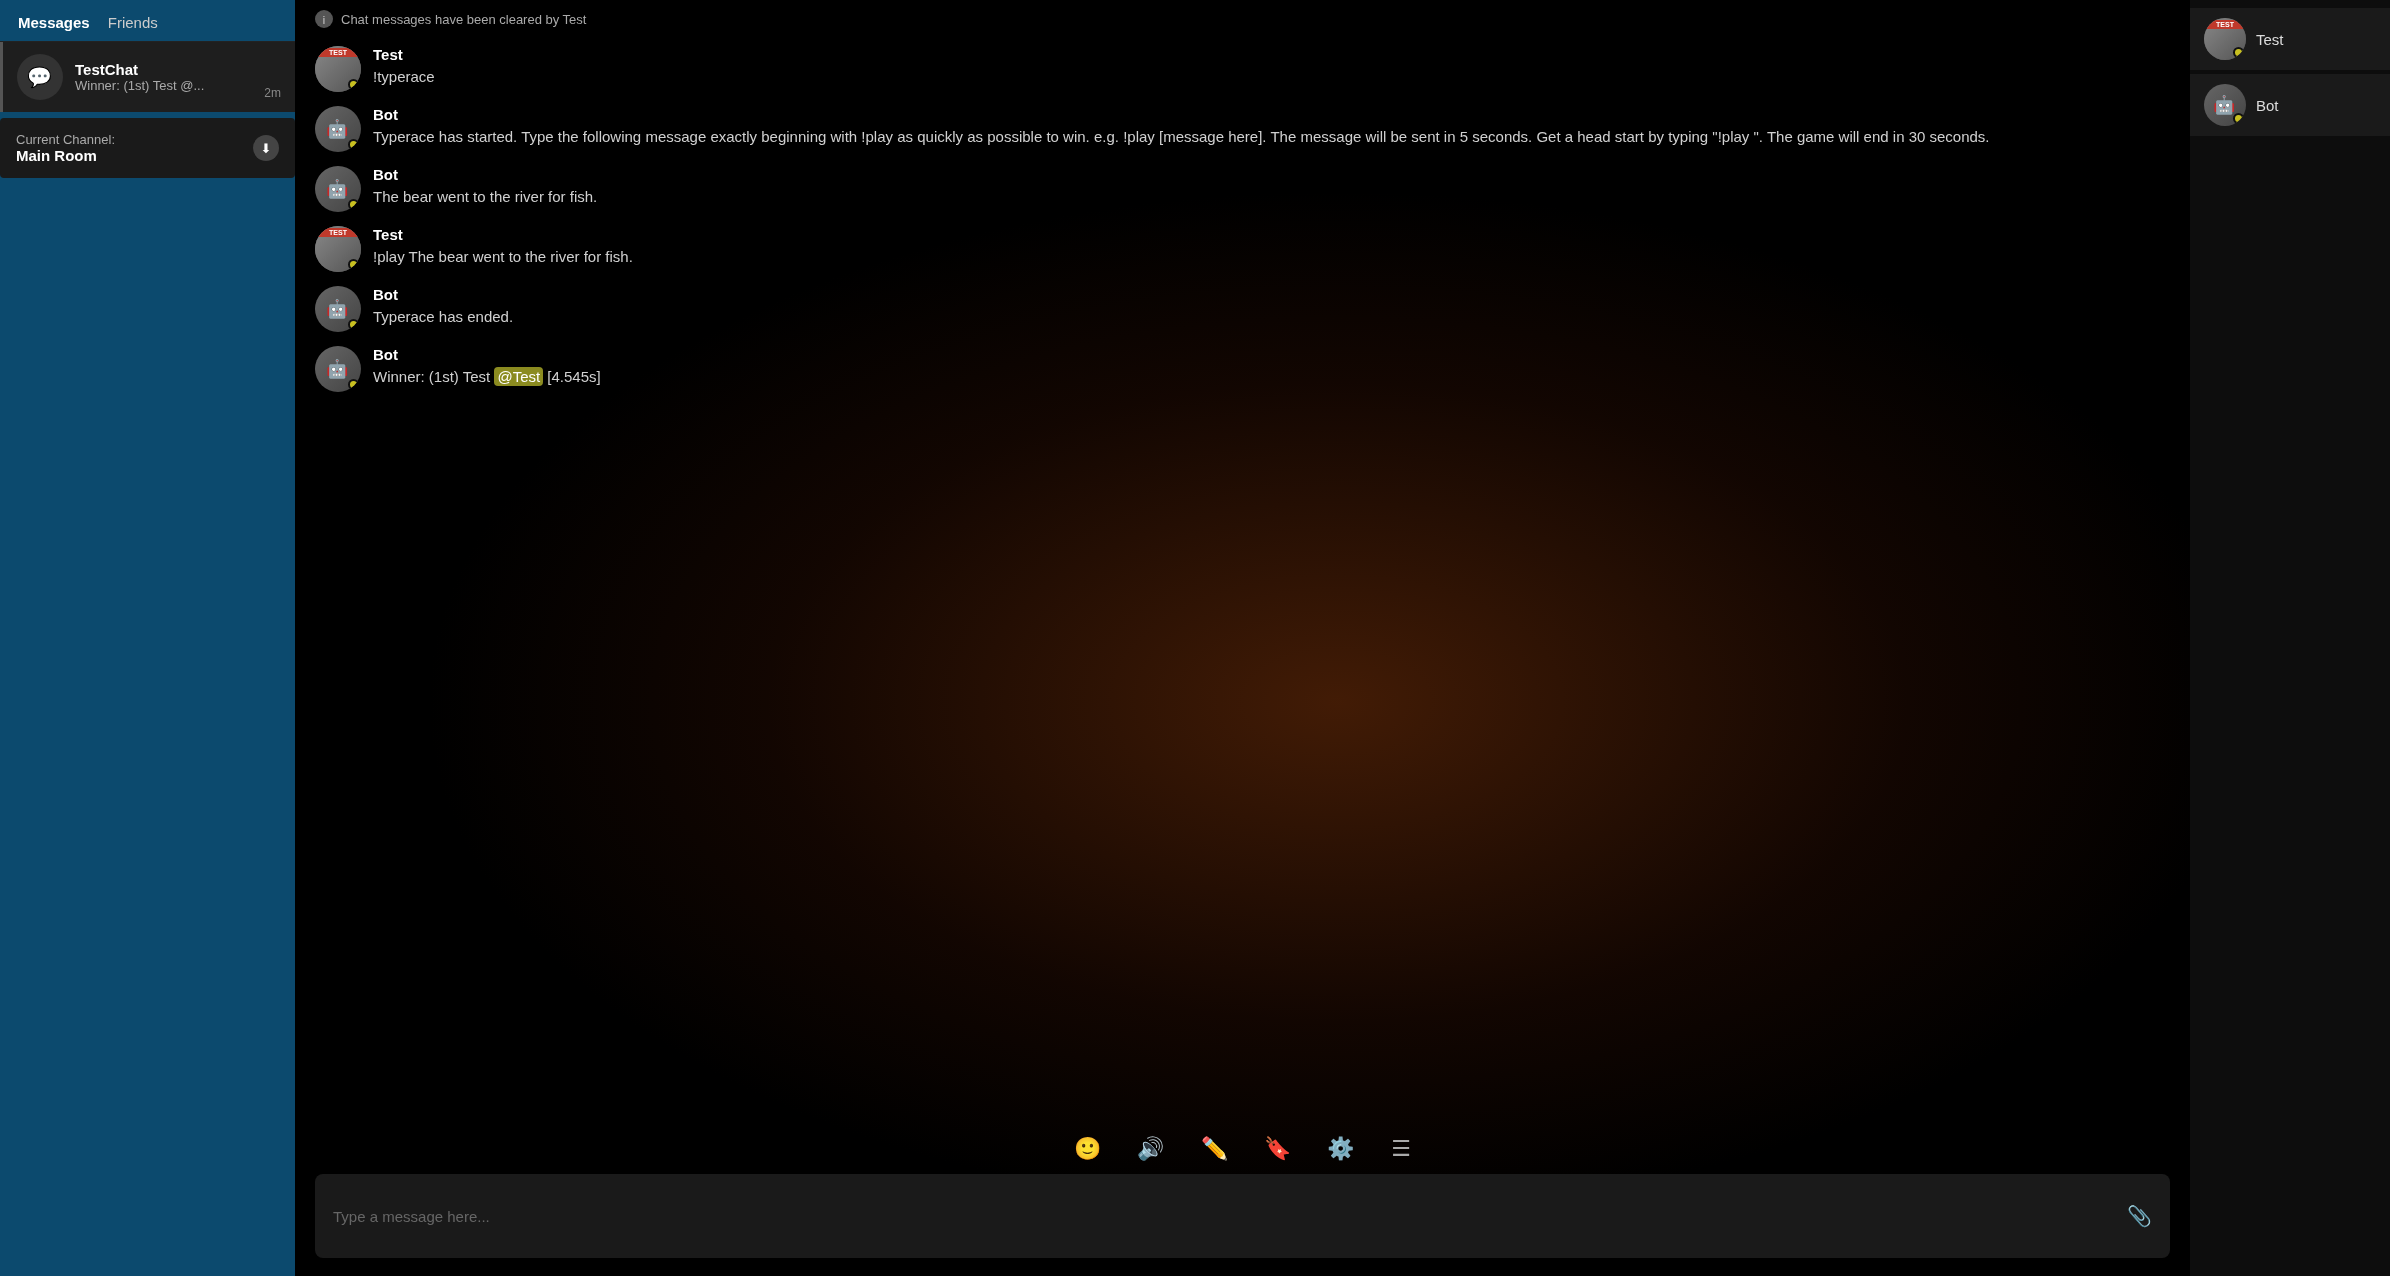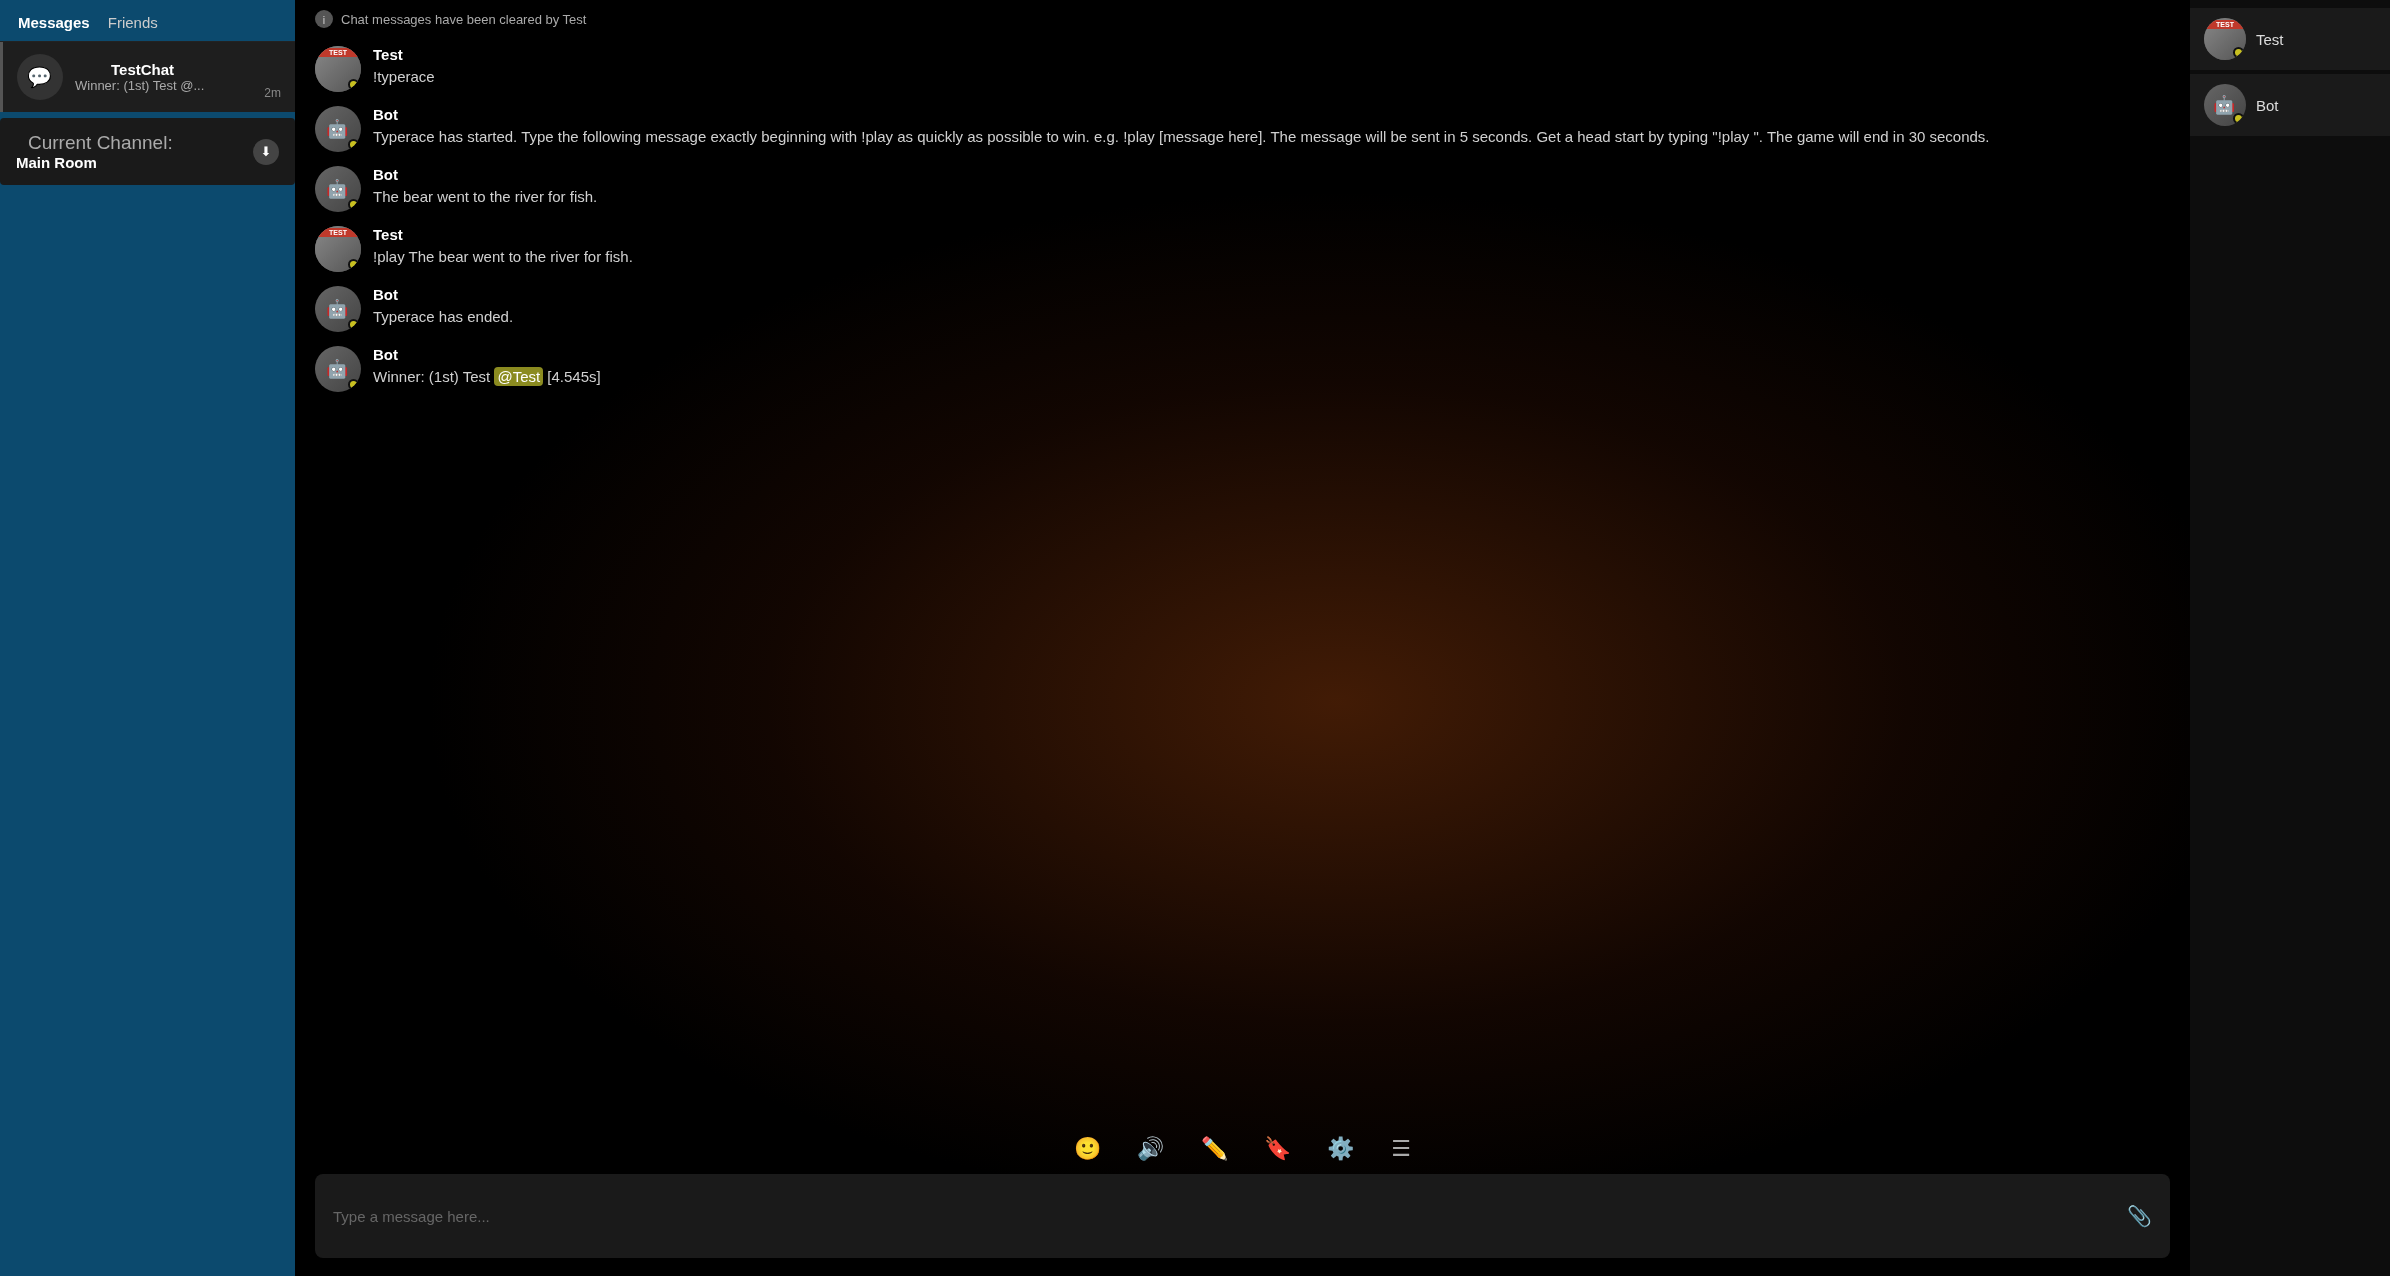--- a/index.html
+++ b/index.html
@@ -59,21 +59,20 @@
       font-size: 20px;
     }
     .chat-item-info {
       flex: 1;
       min-width: 0;
     }
     .chat-item-name {
       font-weight: 700;
       font-size: 15px;
       color: #fff;
-      margin-left: 36px;
     }
     .chat-item-preview {
       font-size: 13px;
       color: #aaa;
       white-space: nowrap;
       overflow: hidden;
       text-overflow: ellipsis;
     }
     .chat-item-time {
       font-size: 12px;
@@ -85,23 +84,22 @@
       display: flex;
       align-items: center;
       justify-content: space-between;
       padding: 14px 16px;
       background: #1a1a1a;
       margin-top: 6px;
       border-radius: 4px;
       cursor: pointer;
     }
     .current-channel-label {
-      font-size: 19px;
-      color: #aaa;
-      margin-left: 12px;
+      font-size: 13px;
+      color: #aaa;
     }
     .current-channel-name {
       font-size: 15px;
       color: #fff;
       font-weight: 600;
     }
     .channel-arrow {
       width: 26px;
       height: 26px;
       background: #444;

